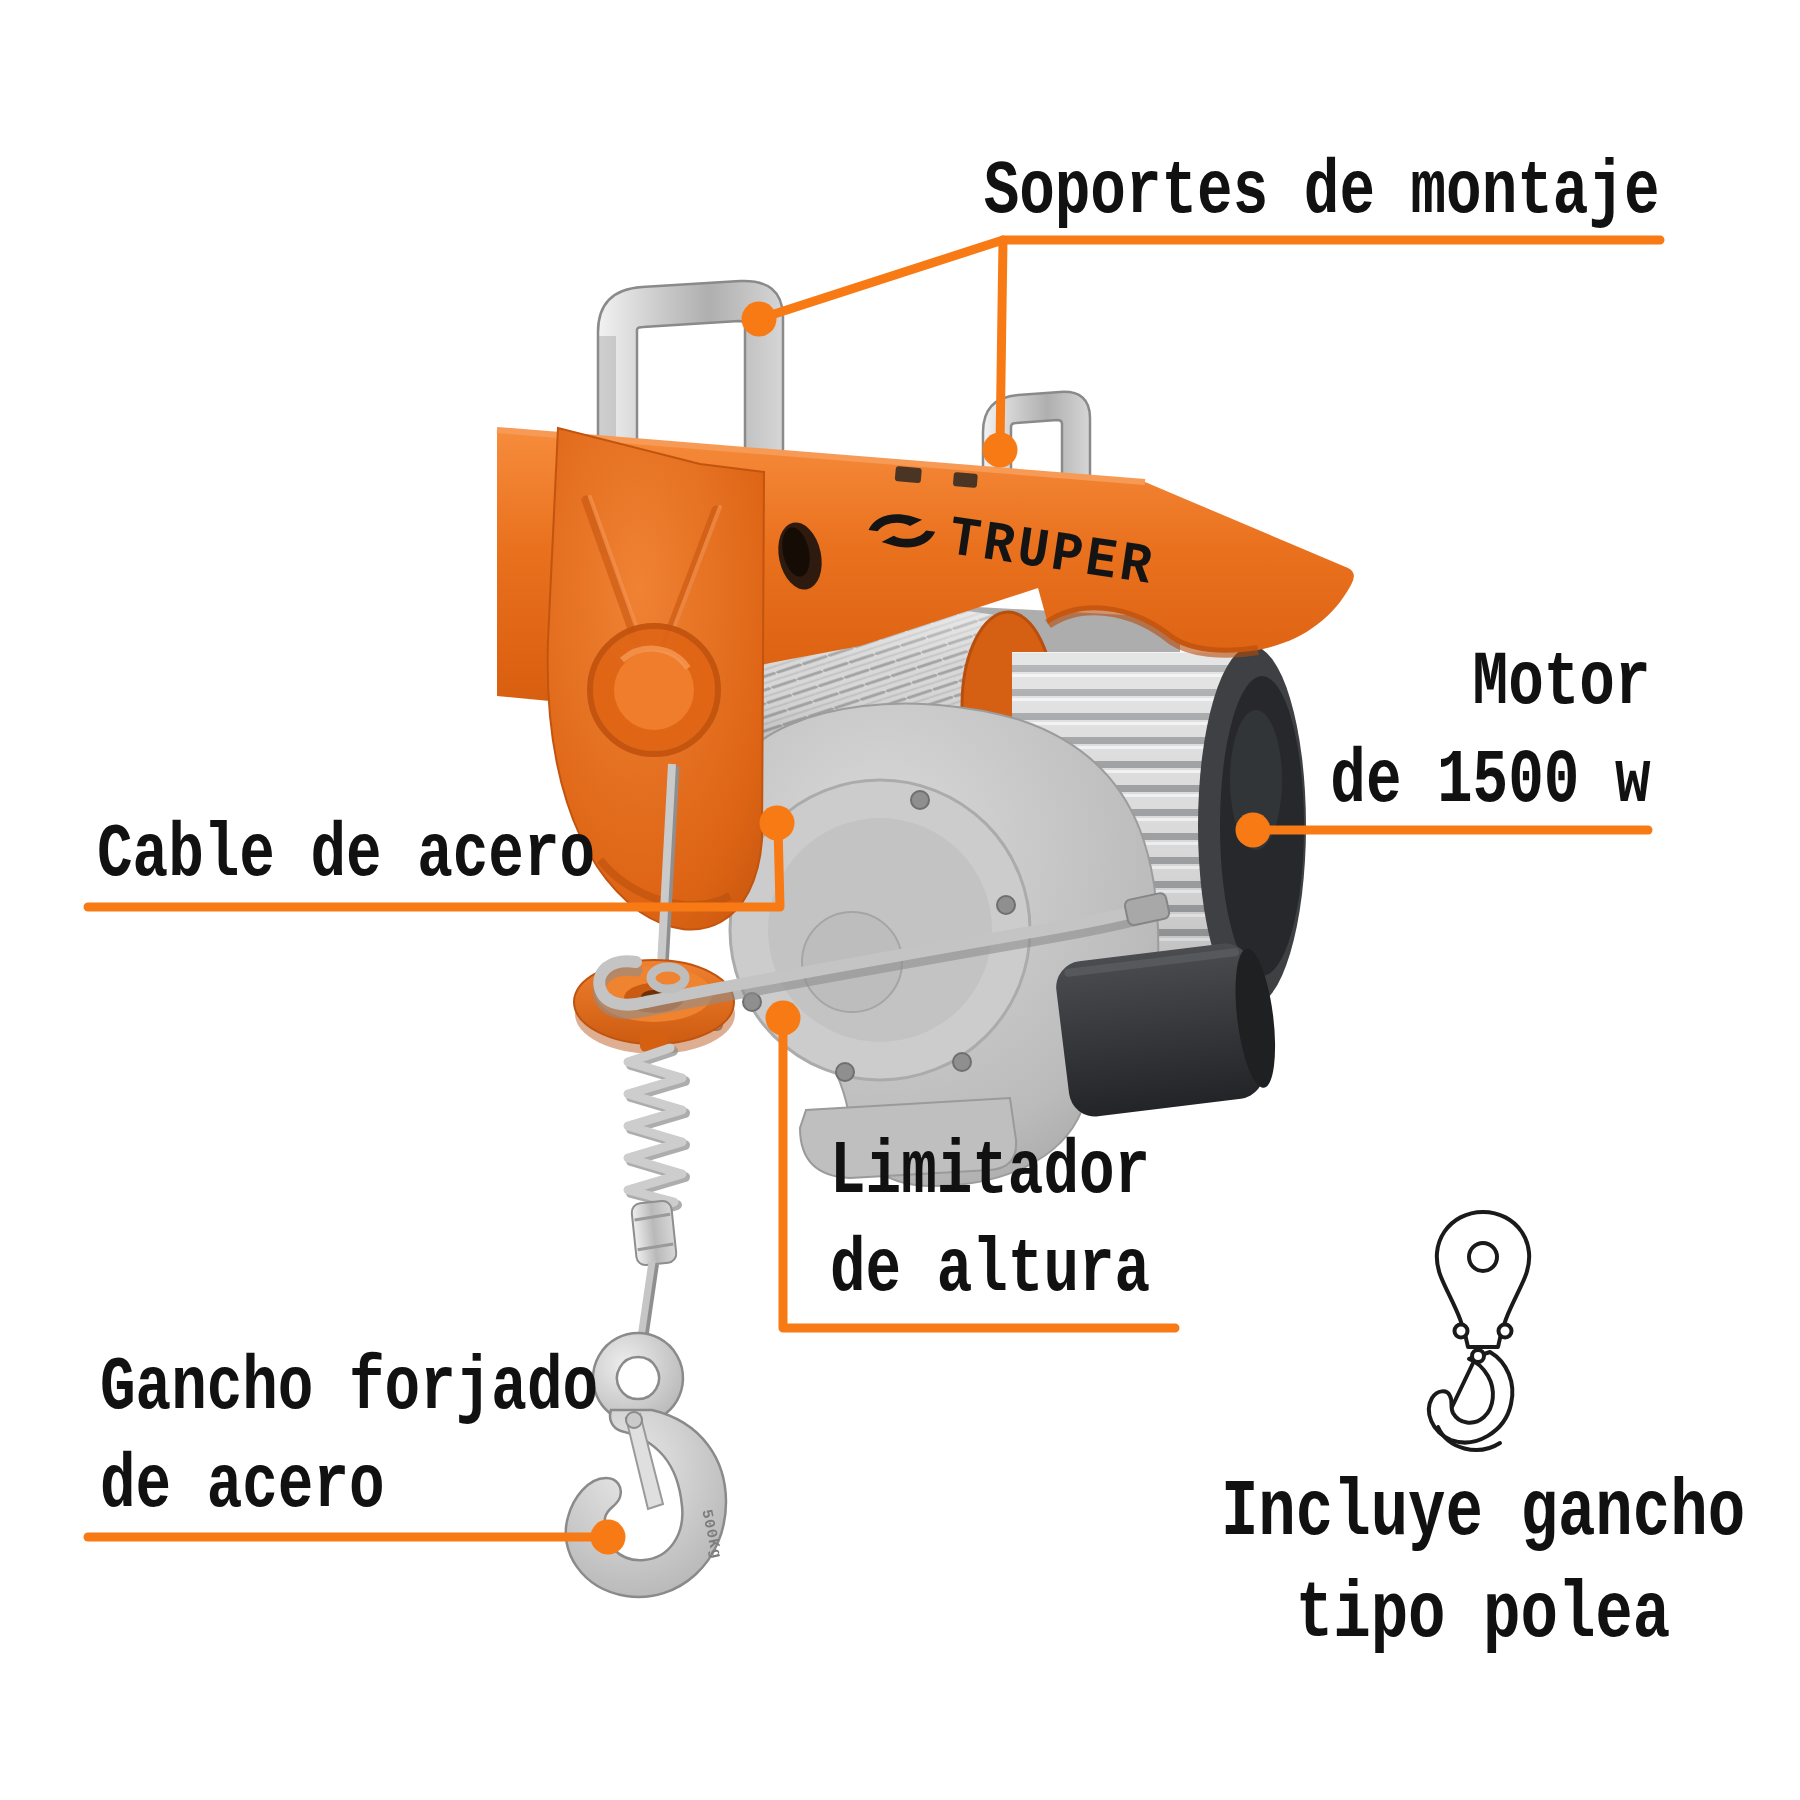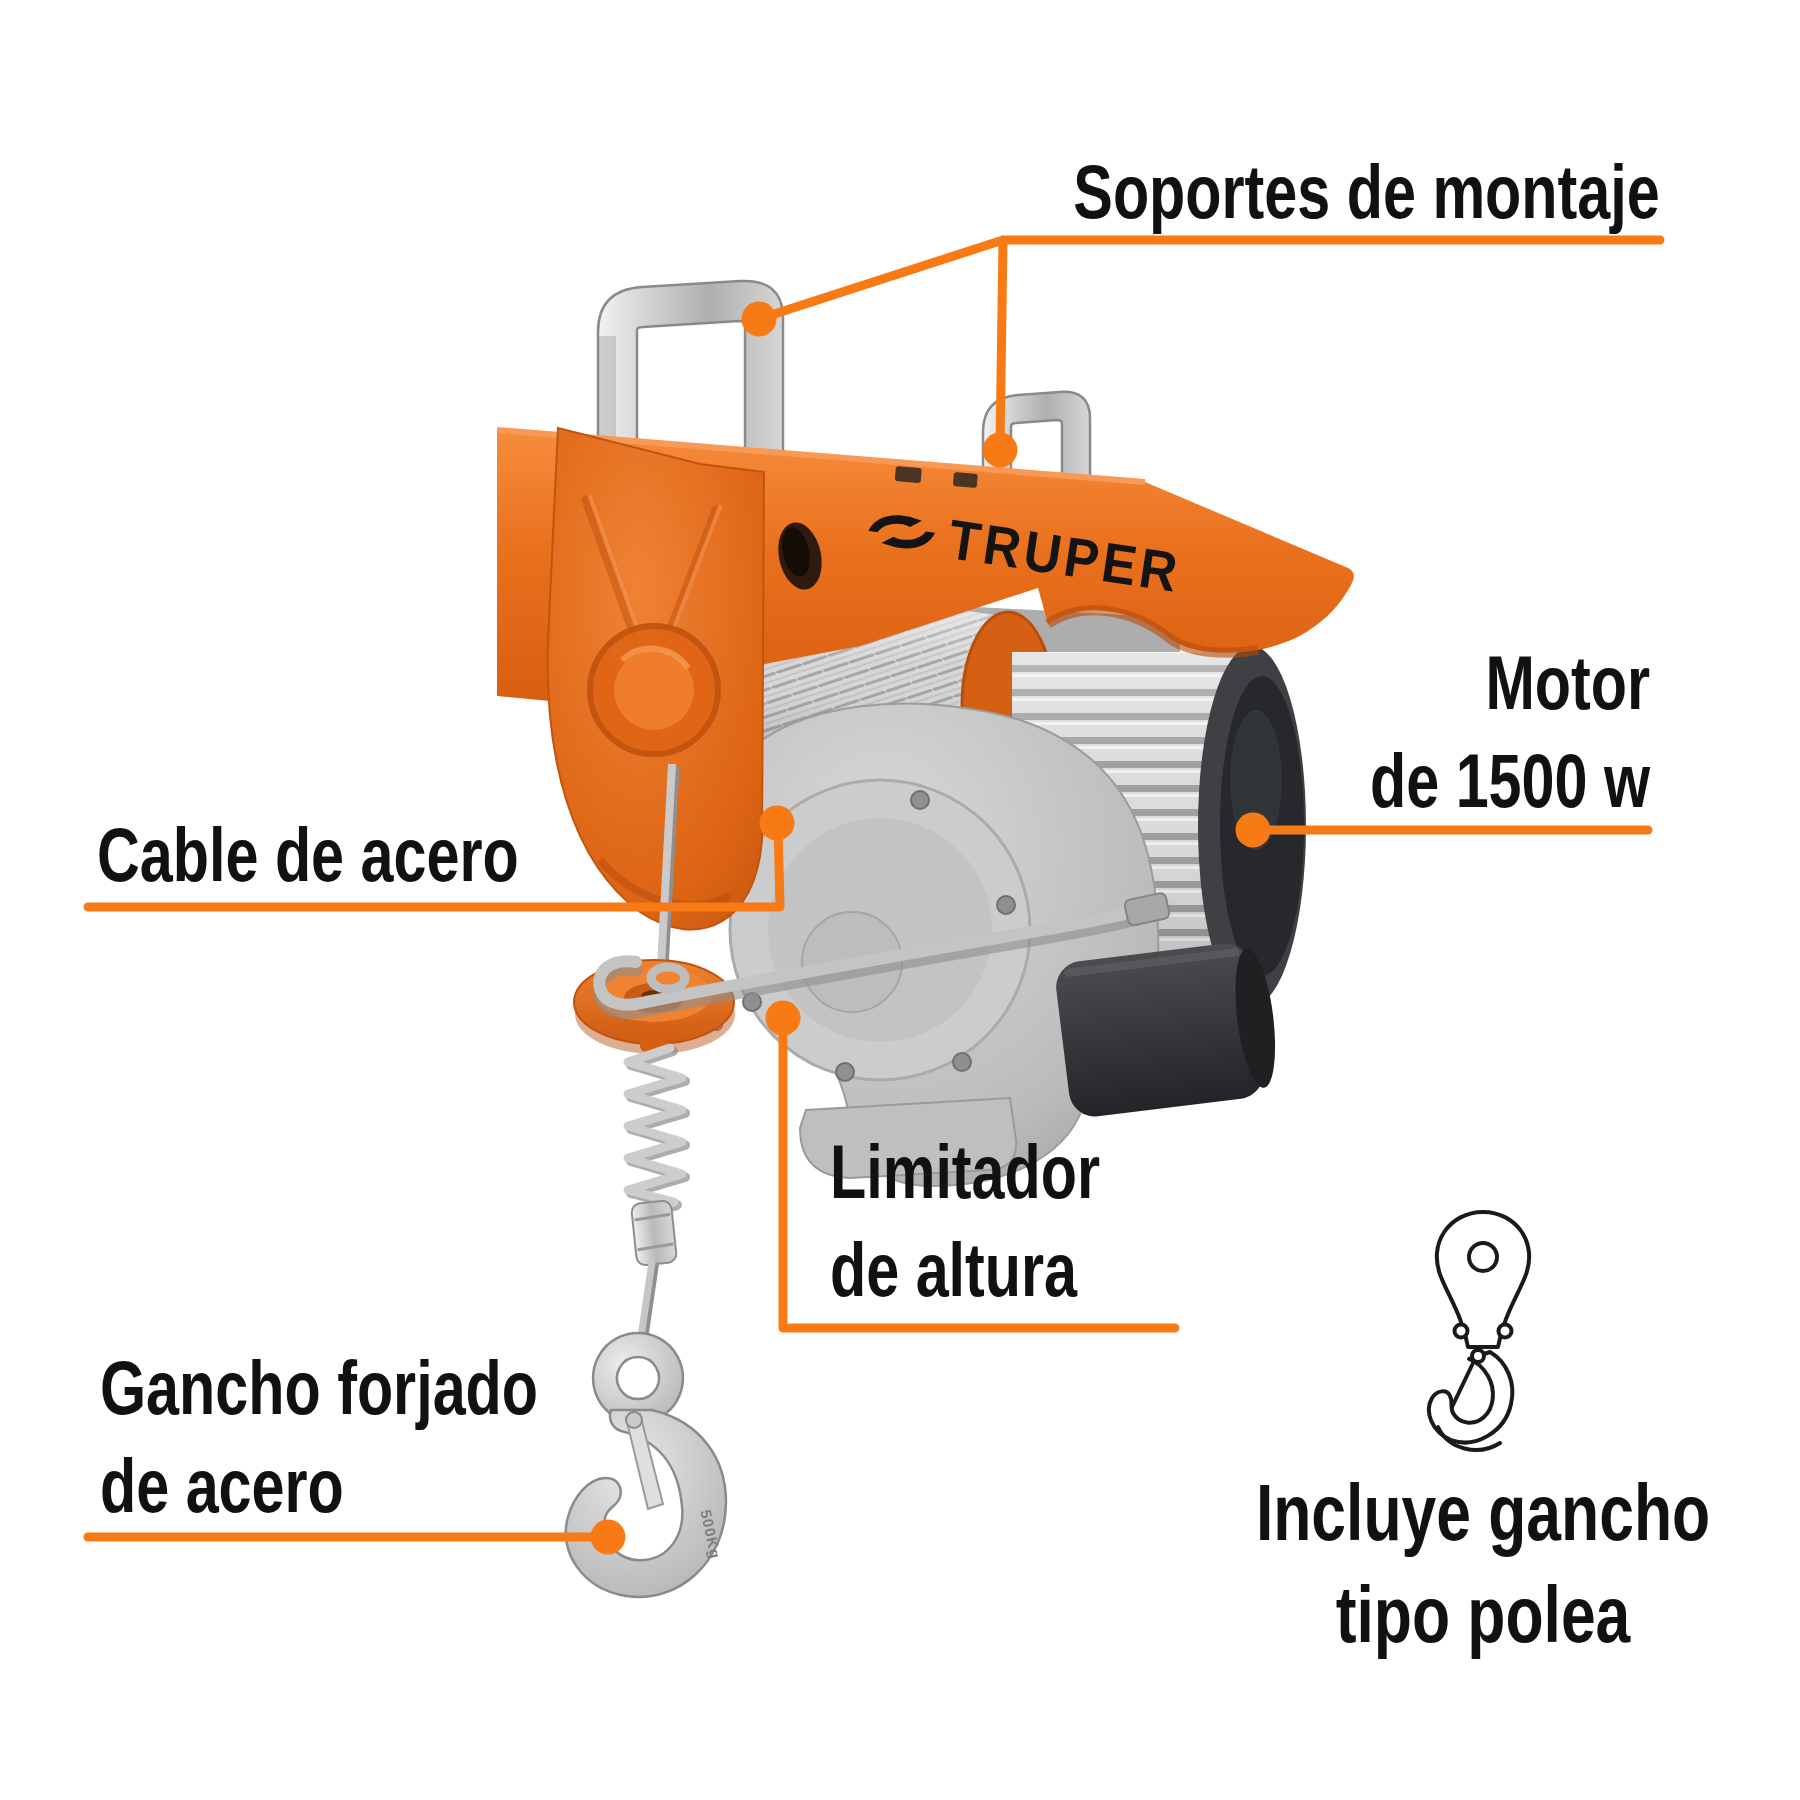--- a/index.html
+++ b/index.html
@@ -4,21 +4,21 @@
 <style>
   :root{
     --callout-orange:#F87A15;
     --body-orange:#E96E1B;
     --label-text:#111111;
     --line-icon:#1A1A1A;
   }
   html,body{margin:0;padding:0;background:#ffffff;}
   #stage{
     position:relative;width:1800px;height:1800px;background:#ffffff;
-    font-family:Liberation Sans, sans-serif;overflow:hidden;
+    font-family:Liberation Mono, monospace;overflow:hidden;
   }
   #artwork{position:absolute;left:0;top:0;width:1800px;height:1800px;}
   .label{
     position:absolute;color:var(--label-text);font-weight:700;
     font-size:76px;line-height:98px;white-space:nowrap;
     transform:scaleX(.78);
   }
   .label.align-right{text-align:right;transform-origin:100% 50%;}
   .label.align-left{text-align:left;transform-origin:0% 50%;}
   .label.align-center{text-align:center;transform-origin:50% 50%;}

